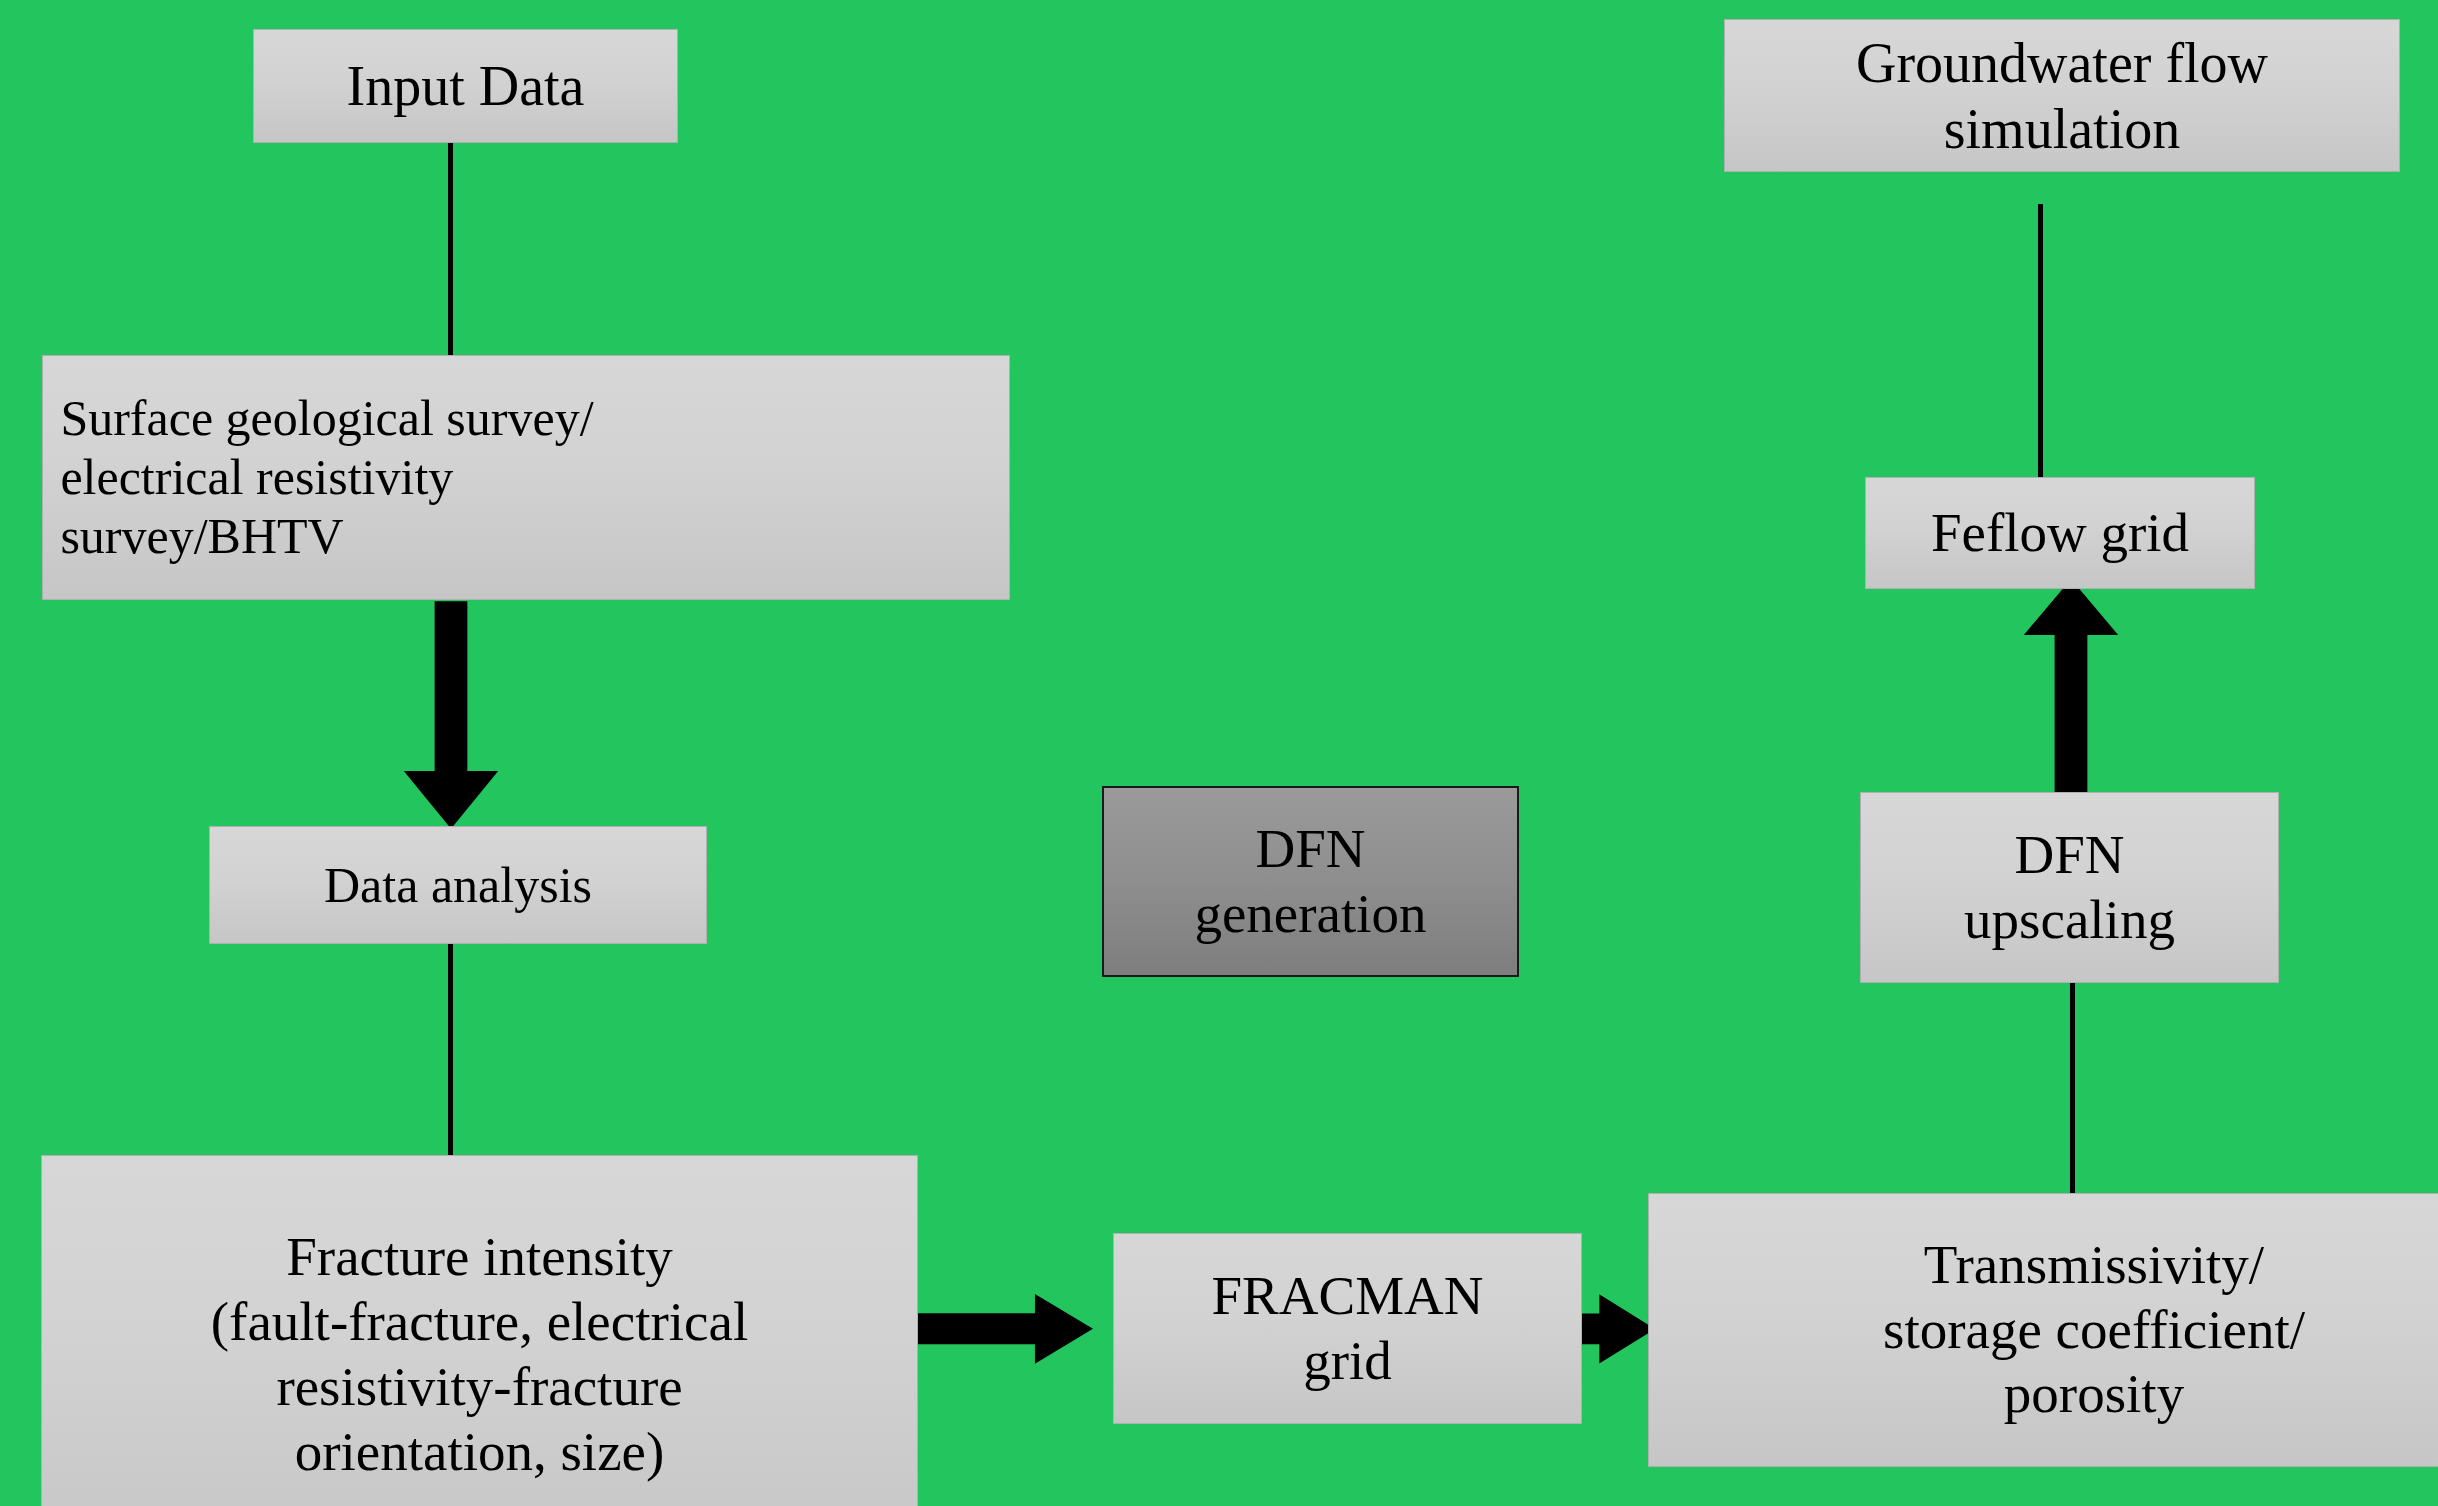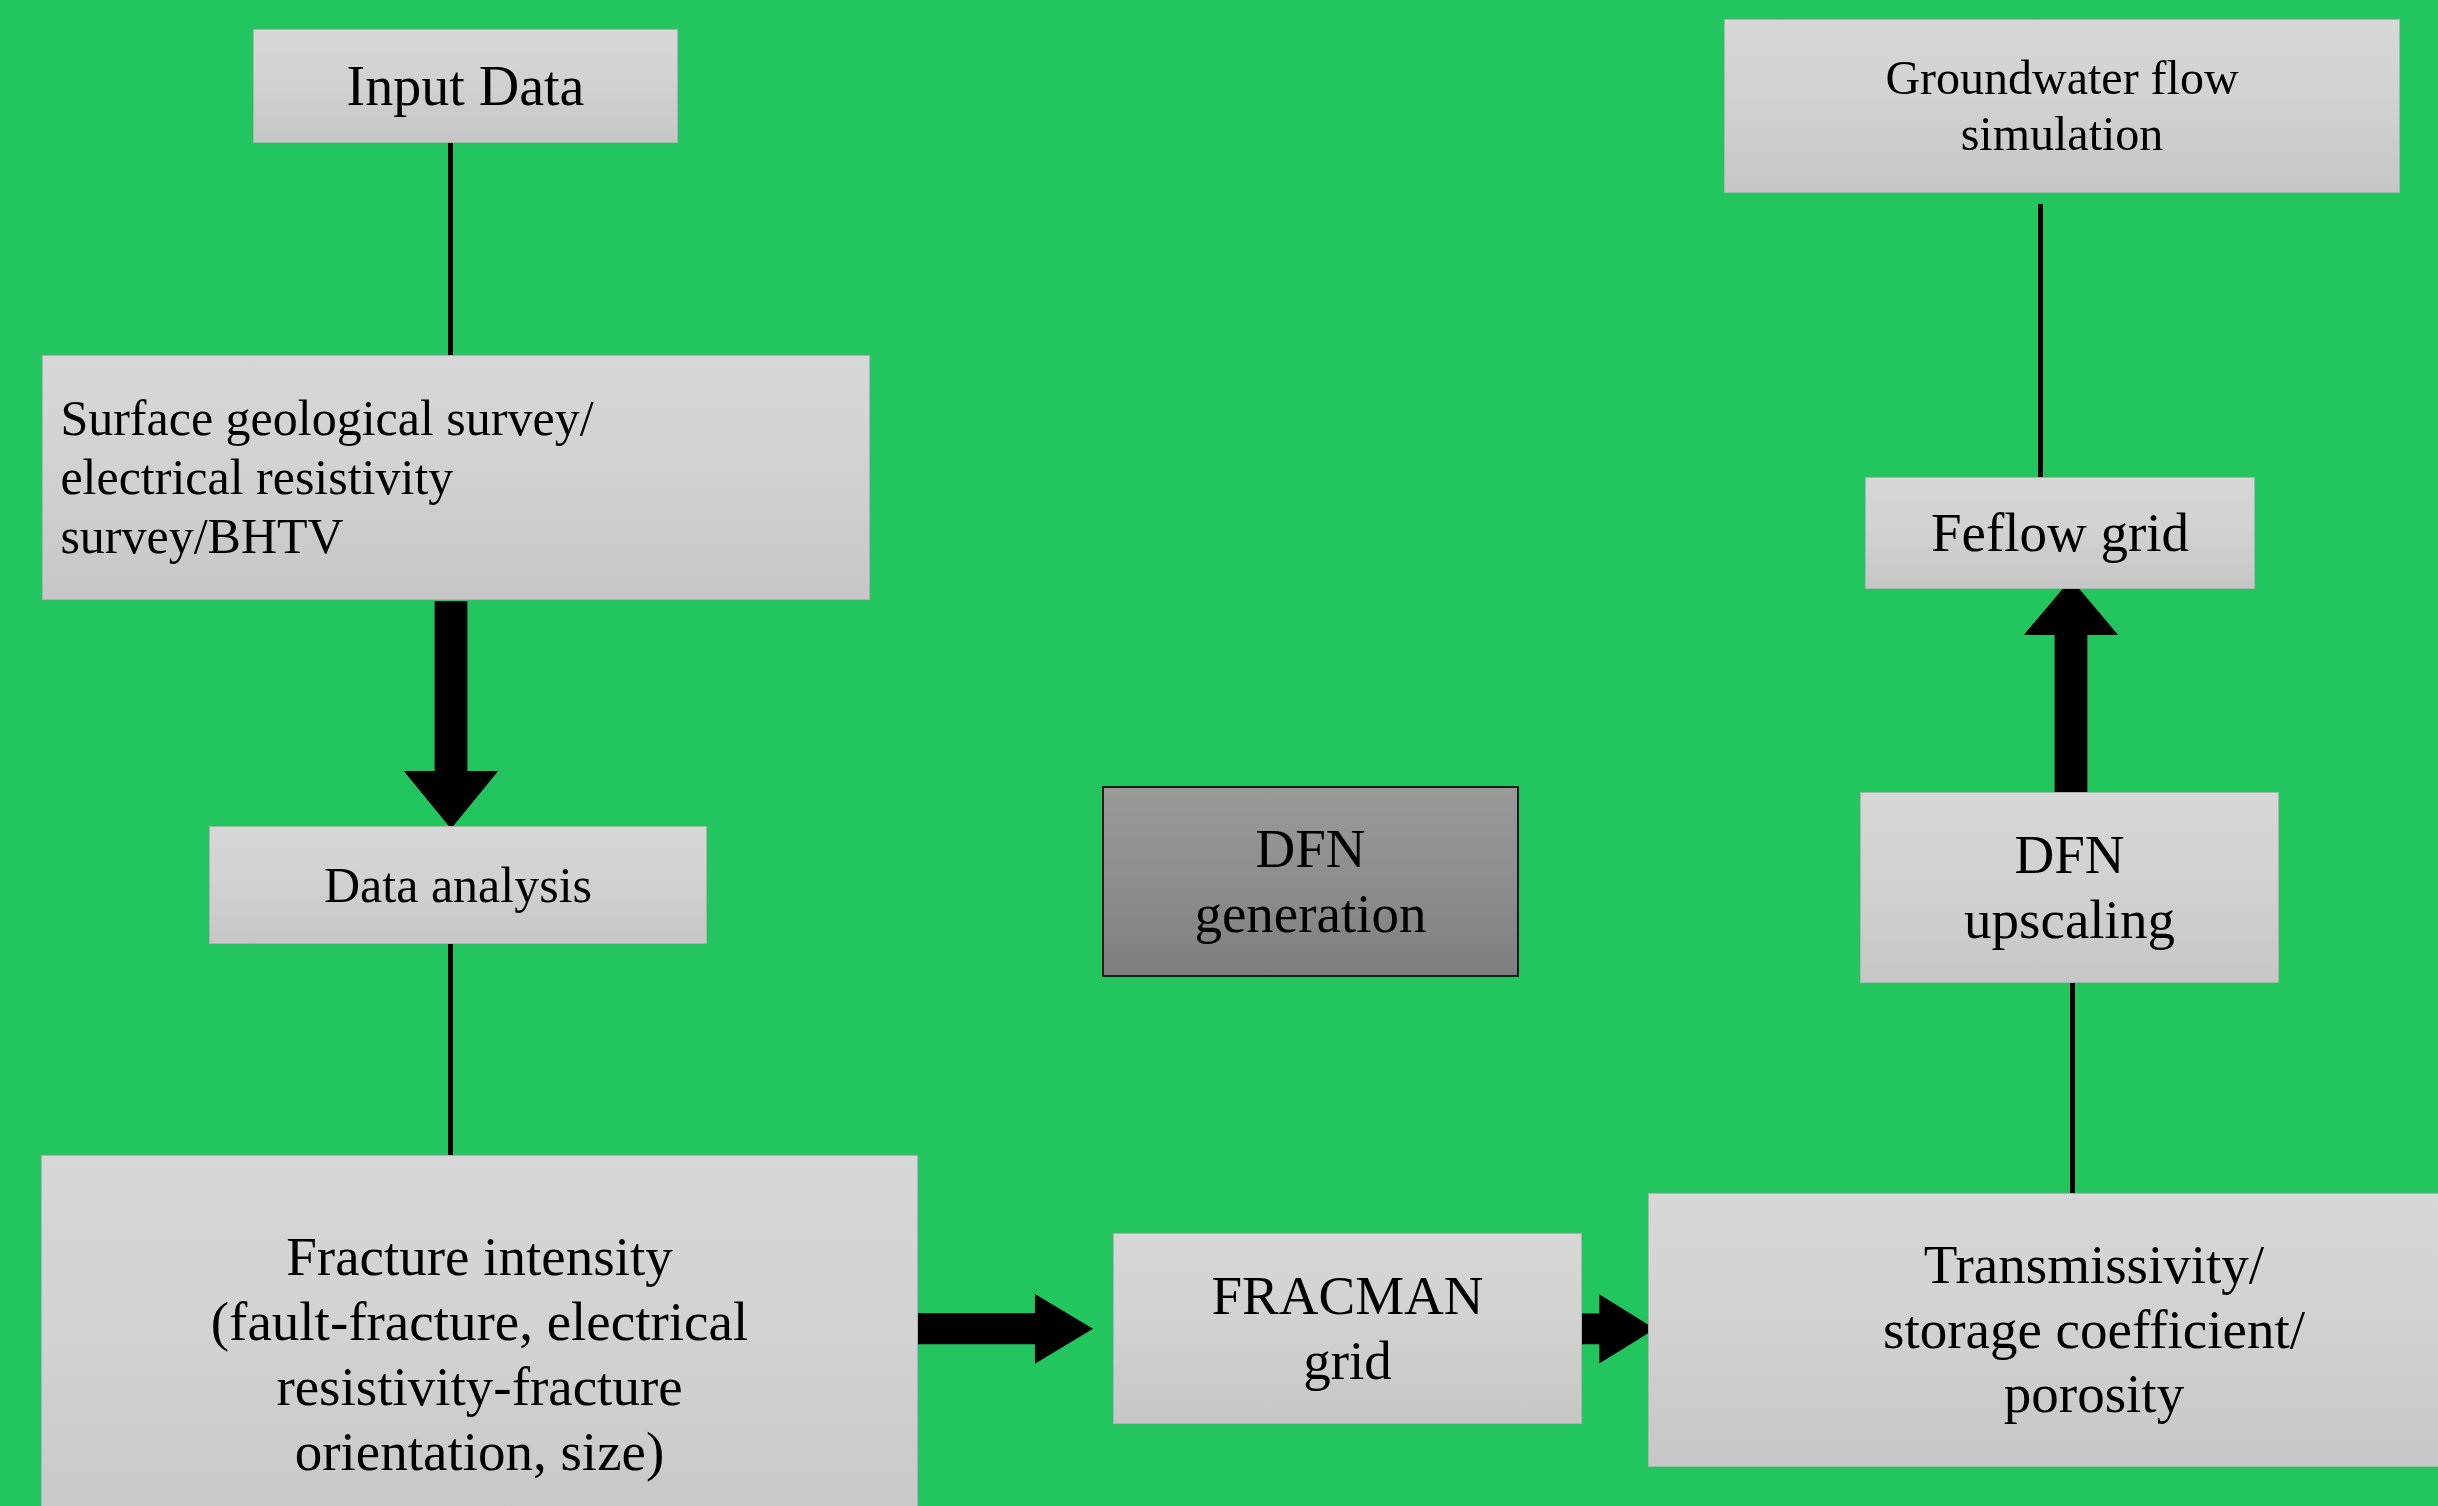--- a/index.html
+++ b/index.html
@@ -88,21 +88,21 @@
   </svg>
 
   <svg class="arrow" style="left:1557px; top:1294px; width:100px; height:89px;" viewBox="0 0 104 92" xmlns="http://www.w3.org/2000/svg">
     <path d="M 0 20 L 44 20 L 44 0 L 102 36 L 44 72 L 44 52 L 0 52 Z"></path>
   </svg>
 
   <div class="node" style="left:253px; top:29px; width:425px; height:114px; font-size:56px;">
     <span class="label">Input Data</span>
   </div>
 
-  <div class="node align-left" style="left:42px; top:355px; width:828px; height:245px; font-size:50px;">
+  <div class="node align-left" style="left:42px; top:355px; width:968px; height:245px; font-size:50px;">
     <span class="label">Surface geological survey/
 electrical resistivity
 survey/BHTV</span>
   </div>
 
   <div class="node" style="left:209px; top:826px; width:498px; height:118px; font-size:50px;">
     <span class="label">Data analysis</span>
   </div>
 
   <div class="node" style="left:41px; top:1155px; width:877px; height:400px; font-size:55px;">
@@ -130,19 +130,19 @@
 
   <div class="node" style="left:1860px; top:792px; width:419px; height:191px; font-size:55px;">
     <span class="label">DFN
 upscaling</span>
   </div>
 
   <div class="node" style="left:1865px; top:477px; width:390px; height:112px; font-size:55px;">
     <span class="label">Feflow grid</span>
   </div>
 
-  <div class="node" style="left:1724px; top:19.3px; width:676px; height:174px; font-size:48px;">
+  <div class="node" style="left:1724px; top:19.3px; width:676px; height:153px; font-size:56px;">
     <span class="label">Groundwater flow
 simulation</span>
   </div>
 
 </div>
 
 
 </body></html>

